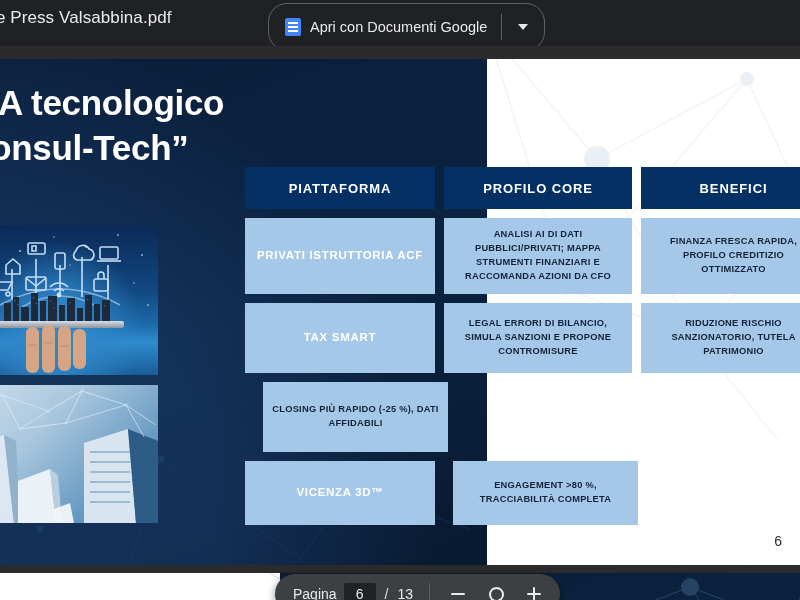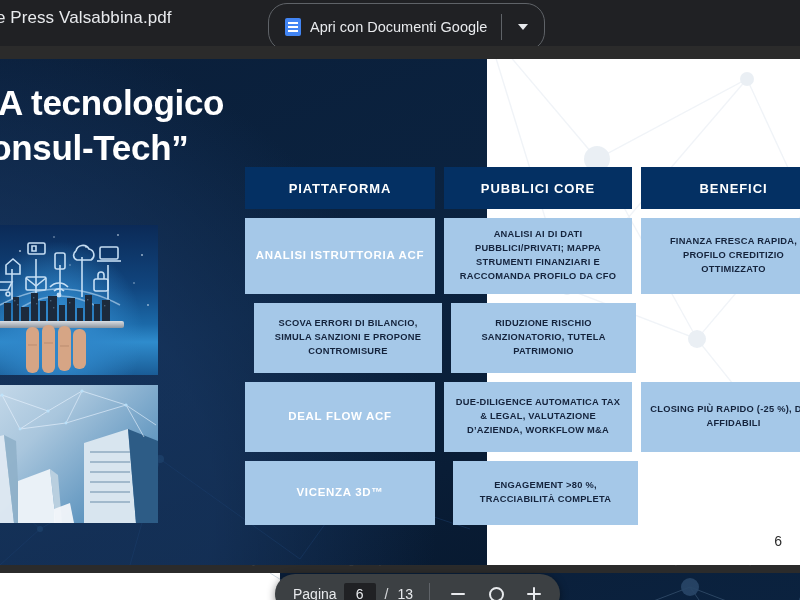--- a/index.html
+++ b/index.html
@@ -449,47 +449,46 @@
               <circle cx="108" cy="38" r="1.4"></circle>
           </g>
         </svg>
       </div>
 
       <div class="tbl">
 
         <div class="tbl-row head">
           <div class="cell c1">PIATTAFORMA</div>
           <div class="gap"></div>
-          <div class="cell c2">PUBBLICI CORE</div>
+          <div class="cell c2">PROFILO CORE</div>
           <div class="gap"></div>
           <div class="cell c3">BENEFICI</div>
         </div>
 
         <div class="rowgap"></div>
         <div class="tbl-row body r1">
-          <div class="cell c1 plat">ANALISI ISTRUTTORIA ACF</div>
-          <div class="gap"></div>
-          <div class="cell c2">ANALISI AI DI DATI PUBBLICI/PRIVATI; MAPPA STRUMENTI FINANZIARI E RACCOMANDA PROFILO DA CFO</div>
+          <div class="cell c1 plat">PRIVATI ISTRUTTORIA ACF</div>
+          <div class="gap"></div>
+          <div class="cell c2">ANALISI AI DI DATI PUBBLICI/PRIVATI; MAPPA STRUMENTI FINANZIARI E RACCOMANDA AZIONI DA CFO</div>
           <div class="gap"></div>
           <div class="cell c3">FINANZA FRESCA RAPIDA, PROFILO CREDITIZIO OTTIMIZZATO</div>
         </div>
 
         <div class="rowgap"></div>
         <div class="tbl-row body r2">
-          <div class="gap"></div>
-          <div class="cell c2">SCOVA ERRORI DI BILANCIO, SIMULA SANZIONI E PROPONE CONTROMISURE</div>
+          <div class="cell c1 plat">TAX SMART</div>
+          <div class="gap"></div>
+          <div class="cell c2">LEGAL ERRORI DI BILANCIO, SIMULA SANZIONI E PROPONE CONTROMISURE</div>
           <div class="gap"></div>
           <div class="cell c3">RIDUZIONE RISCHIO SANZIONATORIO, TUTELA PATRIMONIO</div>
         </div>
 
         <div class="rowgap"></div>
         <div class="tbl-row body r3">
-          <div class="cell c1 plat">DEAL FLOW ACF</div>
-          <div class="gap"></div>
-          <div class="cell c2">DUE-DILIGENCE AUTOMATICA TAX &amp; LEGAL, VALUTAZIONE D’AZIENDA, WORKFLOW M&amp;A</div>
+          <div class="gap"></div>
           <div class="gap"></div>
           <div class="cell c3">CLOSING PIÙ RAPIDO (-25 %), DATI AFFIDABILI</div>
         </div>
 
         <div class="rowgap"></div>
         <div class="tbl-row body r4">
           <div class="cell c1 plat">VICENZA 3D™</div>
           <div class="gap"></div>
           <div class="gap"></div>
           <div class="cell c3">ENGAGEMENT &gt;80 %, TRACCIABILITÀ COMPLETA</div>

